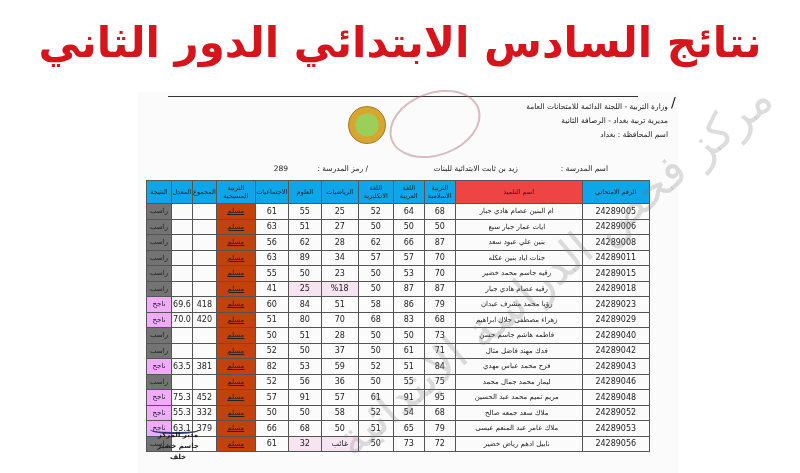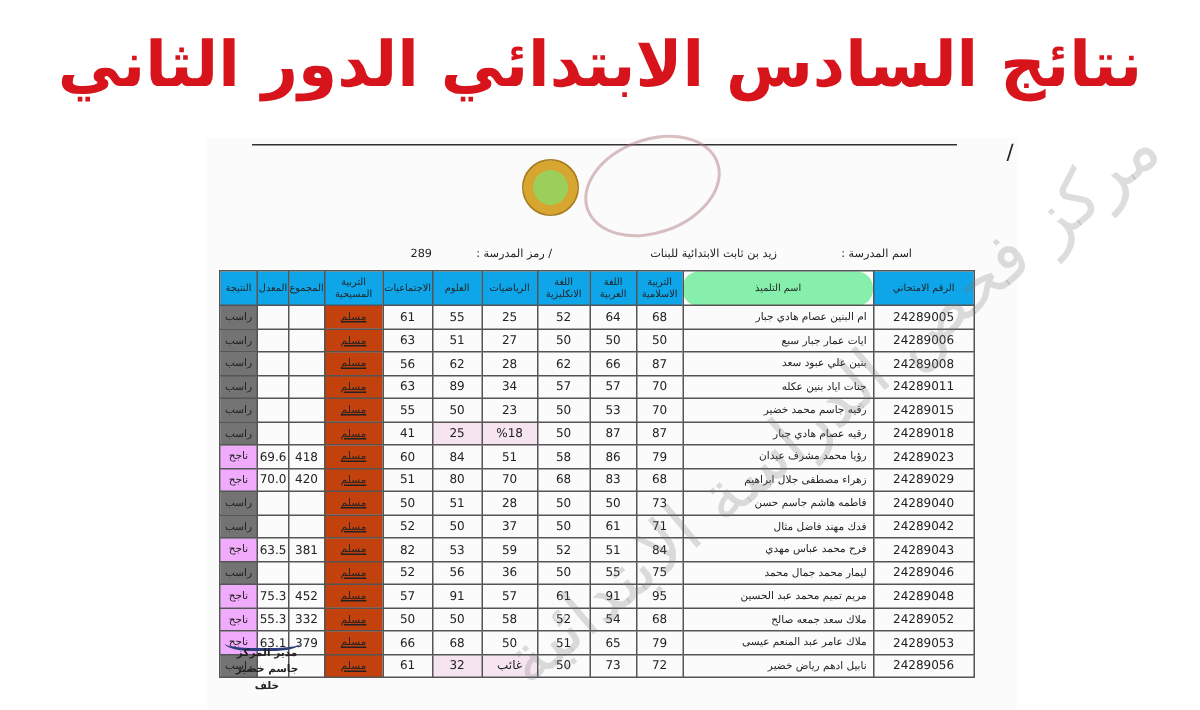--- a/index.html
+++ b/index.html
@@ -11,41 +11,46 @@
   .slash { position:absolute; left:533px; top:2px; font-size:14px; color:#222; }
   .hdr-left { position:absolute; left:10px; top:16px; width:200px; text-align:center; direction:rtl; font-size:7.5px; line-height:13px; color:#222; }
   .hdr-right { position:absolute; left:335px; top:8px; width:195px; text-align:right; direction:rtl; font-size:7.5px; line-height:14px; color:#222; }
   .seal { position:absolute; left:210px; top:14px; width:36px; height:36px; border-radius:50%; background:radial-gradient(circle,#9bcf5a 0 45%,#d6a631 46% 70%,#b9851d 71%); border:1px solid #a77c1e; }
   .stamp { position:absolute; left:250px; top:0px; width:90px; height:60px; border:2px solid rgba(170,110,120,0.45); border-radius:50%; transform:rotate(-20deg); }
   .school-line { position:absolute; left:10px; top:72px; width:520px; height:14px; direction:rtl; font-size:7.5px; color:#222; }
   .school-line span { position:absolute; top:0; }
   table.res { position:absolute; left:8px; top:88px; border-collapse:collapse; direction:rtl; font-size:8px; color:#222; }
   table.res th, table.res td { border:1px solid #555; text-align:center; padding:0; height:14.5px; }
   table.res th { font-weight:normal; font-size:6.5px; line-height:8px; height:22px; background:#0ea5e9; }
-  table.res th.name-h { background:#86efac;border-radius:11px; }
-  table.res td.name { text-align:right; padding-right:4px; font-size:7px;margin-left:28px; }
+  table.res th.name-h { background:#ef4444; }
+  table.res td.name { padding-right:4px; font-size:7px;margin-left:28px; }
   td.green { background:#c2410c; font-size:7px;text-decoration:underline; }
   td.pink { background:#f6e4f1; }
   td.res-fail { background:#737373; font-size:7px; }
   td.res-pass { background:#f0abfc; font-size:7px; }
   .sig { position:absolute; left:10px; top:338px; width:60px; text-align:center; direction:rtl; font-size:7px; line-height:11px; color:#222;font-weight:bold; }
   .sig-mark { position:absolute; left:12px; top:330px; width:50px; height:10px; border-bottom:2px solid #2b3d7a; border-radius:0 0 40% 40%; }
   .wm { position:absolute; left:140px; top:150px; font-size:46px; color:rgba(120,120,120,0.25); transform:rotate(-40deg); direction:rtl; white-space:nowrap; pointer-events:none; }
 </style>
 </head>
 <body>
 
 <div class="banner">
   <span class="banner-title">نتائج السادس الابتدائي الدور الثاني ٢٠٢٤</span>
 </div>
 
 <div class="doc">
   <div class="topline"></div>
   <div class="slash">/</div>
 
+  <div class="hdr-right">
+    <div>وزارة التربية - اللجنة الدائمة للامتحانات العامة</div>
+    <div>مديرية تربية بغداد - الرصافة الثانية</div>
+    <div>اسم المحافظة : بغداد</div>
+  </div>
 
   <div class="stamp"></div>
   <div class="seal"></div>
 
 
   <div class="school-line">
     <span style="right:60px;">اسم المدرسة :</span>
     <span style="right:150px;">زيد بن ثابت الابتدائية للبنات</span>
     <span style="right:300px;">/ رمز المدرسة :</span>
     <span style="right:380px;margin-left:43px;">289</span>

